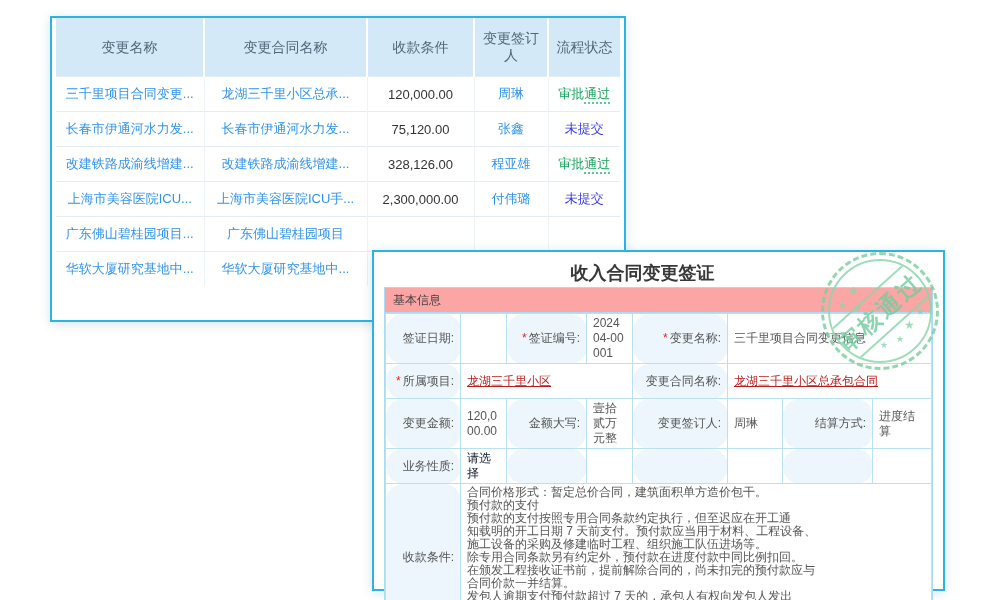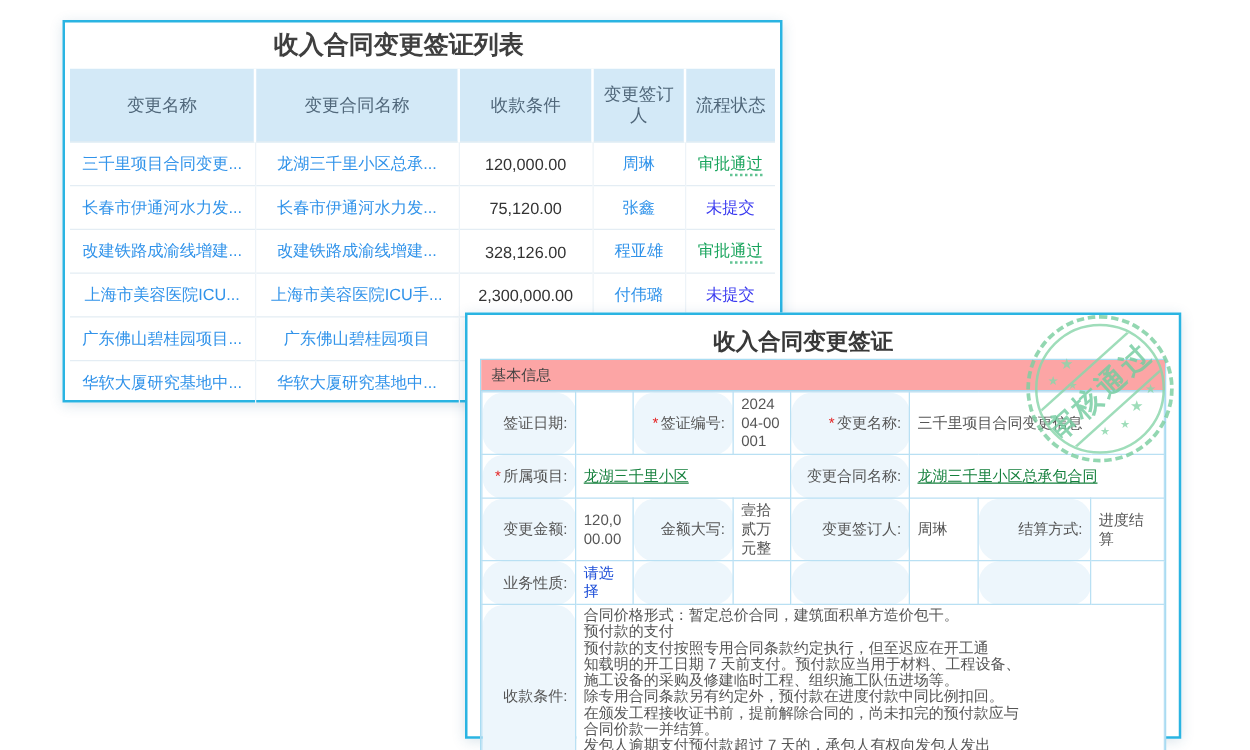--- a/index.html
+++ b/index.html
@@ -54,22 +54,22 @@
   table.form{width:100%;border-collapse:collapse;table-layout:fixed;}
   table.form td{
     border:1px solid #b9e0f3;font-size:12px;color:#555;
     padding:2px 6px;vertical-align:middle;word-break:break-all;line-height:15px;
   }
   td.lbl{background:#edf6fc;text-align:right;color:#4a4a4a;border-radius:17px;}
   td.val{background:#ffffff;text-align:left;}
   tr.r1 td{height:38px;} tr.r2 td{height:30px;} tr.r3 td{height:32px;}
   tr.r4 td{height:22px;} 
   .req{color:#e42222;margin-right:2px;}
-  .link{color:#15803d;text-decoration:underline;cursor:pointer;}
-  .placeholder{color:#1d4ed8;}
+  .link{color:#b91c1c;text-decoration:underline;cursor:pointer;}
+  .placeholder{color:#0f172a;}
   .terms{white-space:pre-line;line-height:13px;font-size:12px;color:#555;word-break:break-all;}
 
   
   .stamp{
     position:absolute;left:447px;top:0px;width:112px;height:112px;
     border:3px dashed #7ccfa1;border-radius:50%;opacity:.82;z-index:30;
     pointer-events:none;
   }
   .stamp-inner{
     position:absolute;left:4px;top:4px;right:4px;bottom:4px;
@@ -81,21 +81,20 @@
     transform:rotate(-42deg);
     display:flex;align-items:center;justify-content:center;
     font-size:23px;font-weight:bold;color:#74cda0;letter-spacing:3px;
   }
   .stamp-star{position:absolute;color:#8ad6ab;line-height:1;}
 </style>
 </head>
 <body>
 
 <div class="panel" id="list-panel">
-  <div class="list-title">收入合同变更签证列表</div>
   <table class="list">
     <colgroup>
       <col style="width:148px">
         <col style="width:163px">
         <col style="width:107px">
       <col style="width:74px">
         <col style="width:72px">
     </colgroup>
     <thead>
       <tr>

